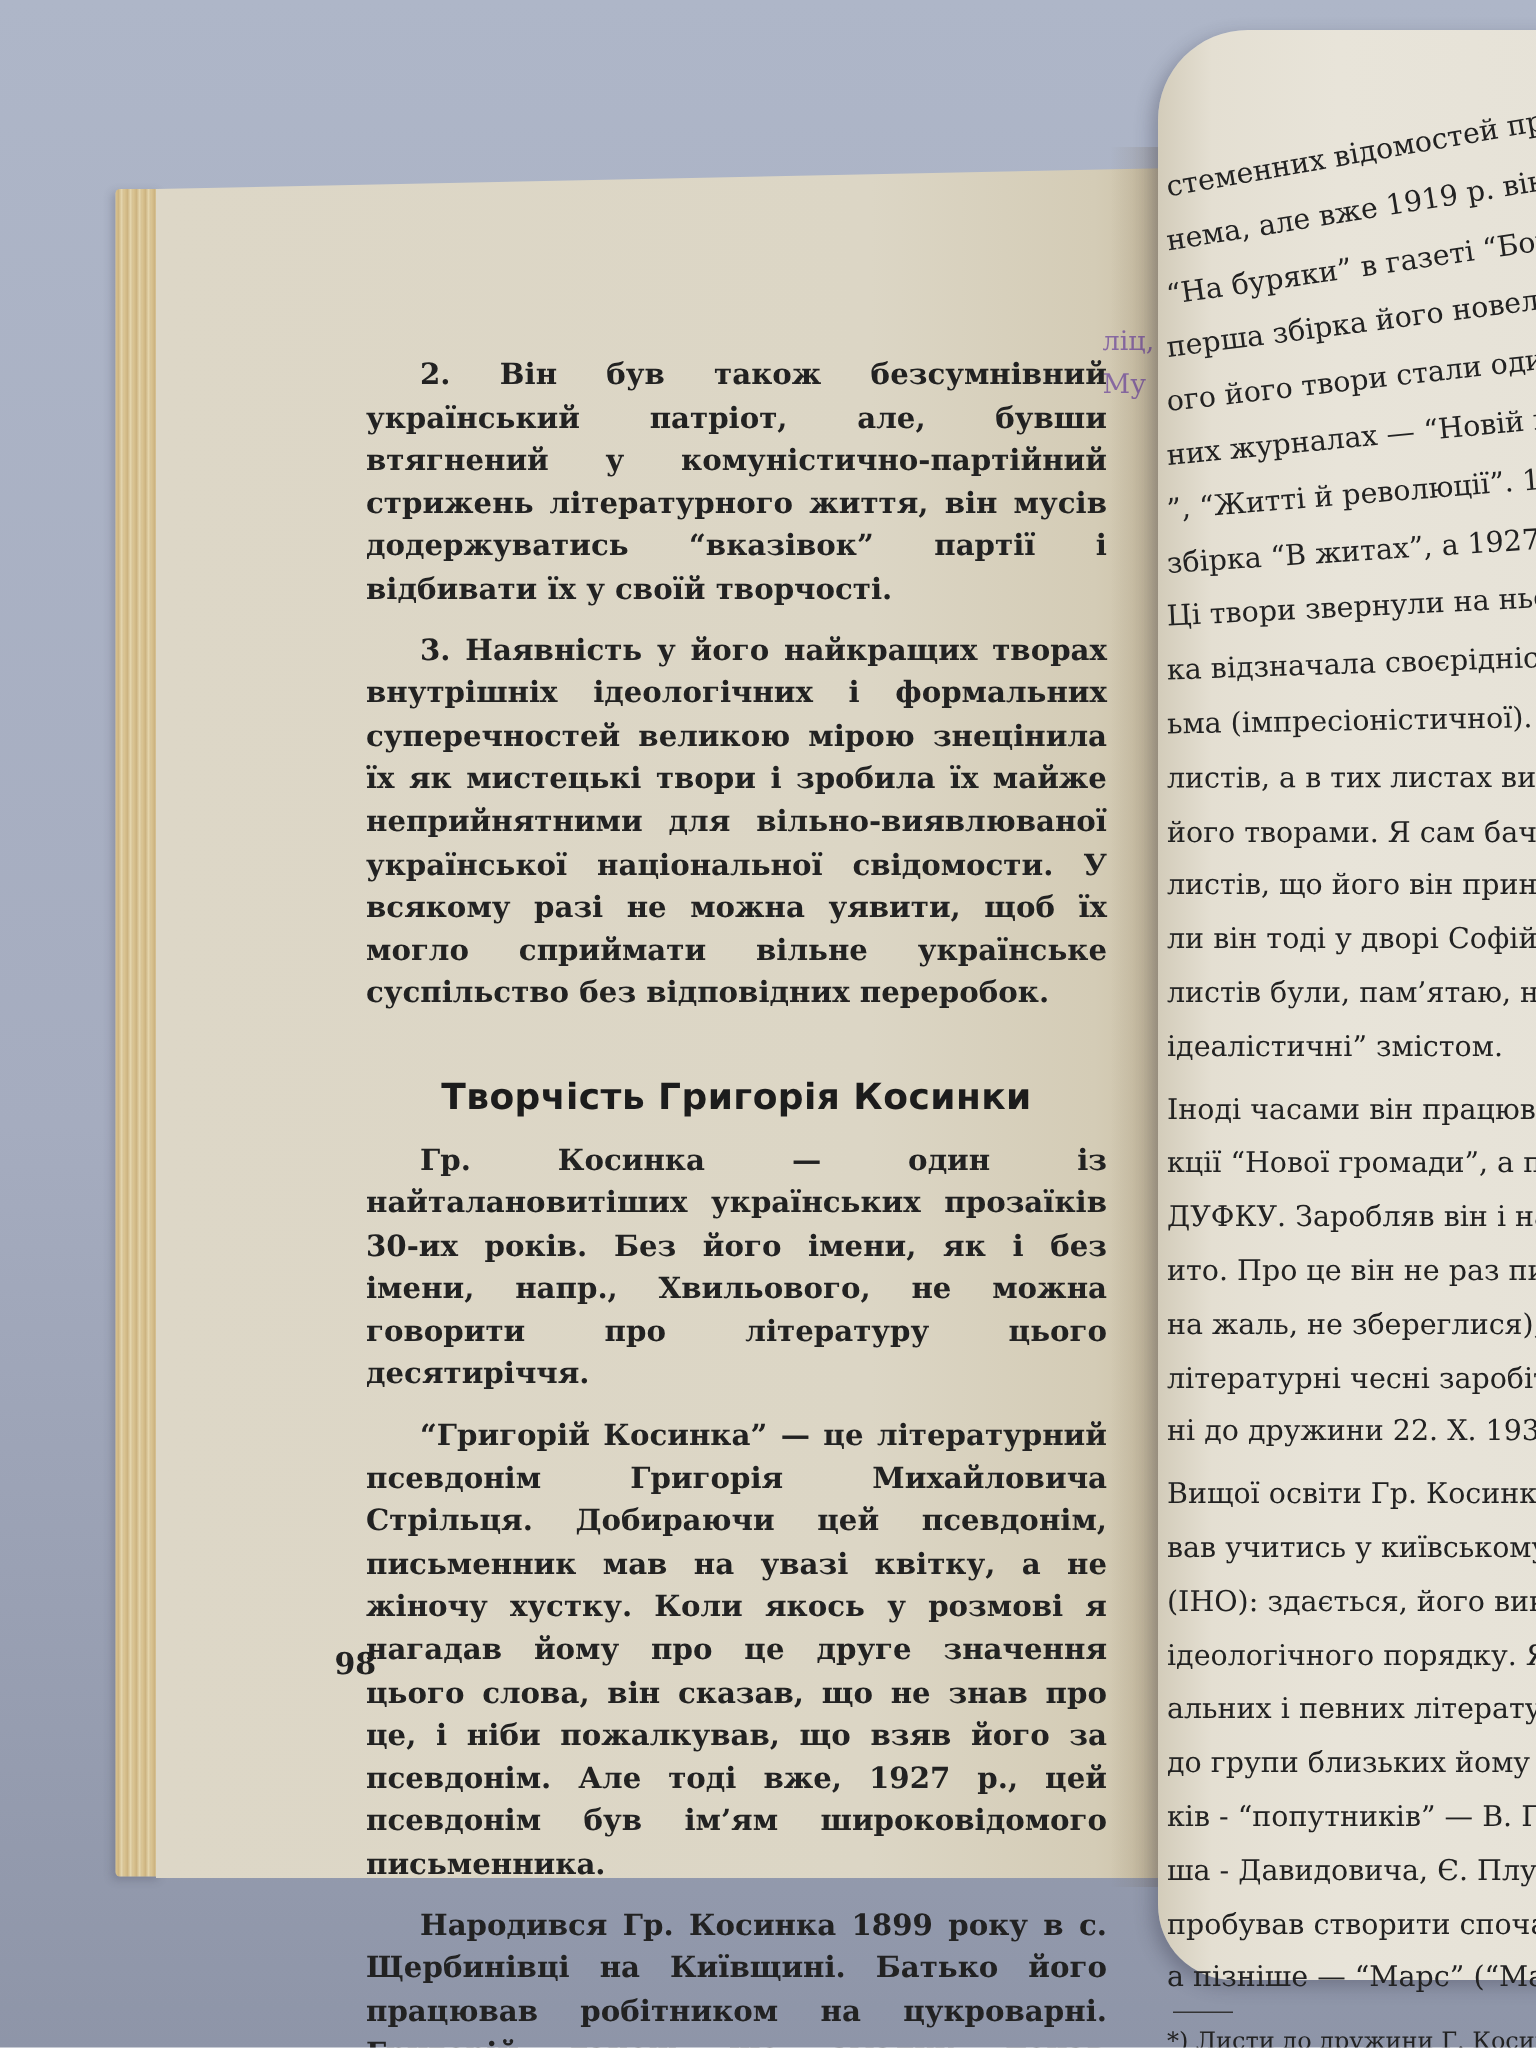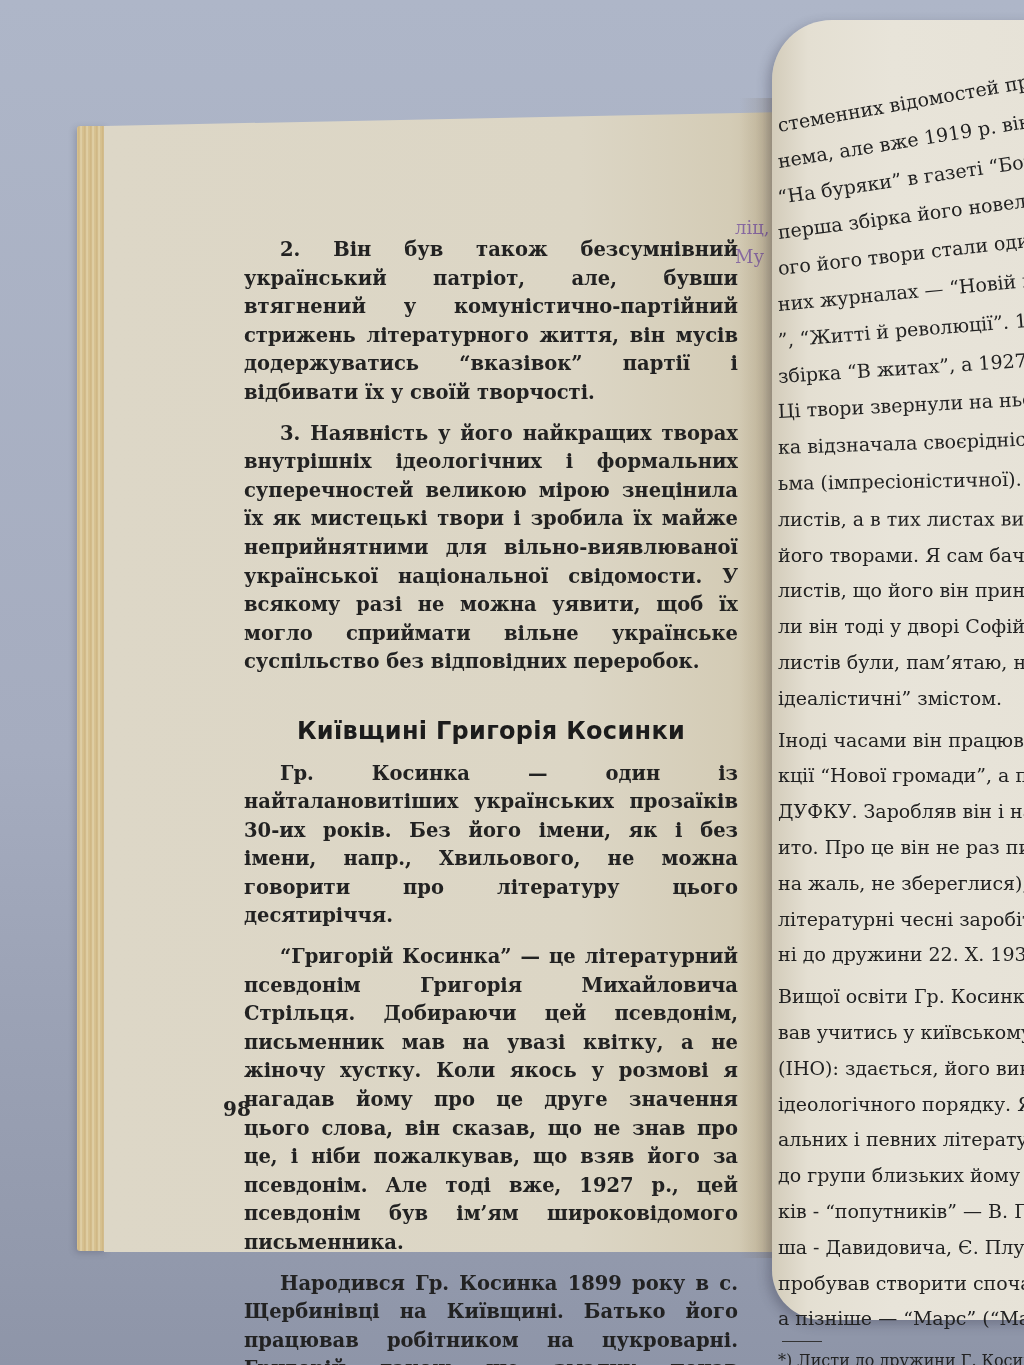--- a/index.html
+++ b/index.html
@@ -71,21 +71,21 @@
   <div class="gutter-shadow"></div>
 
   <div class="bleed">
     <div>ліц,</div>
     <div>Му</div>
   </div>
 
   <div class="text-block">
     <p>2. Він був також безсумнівний український патріот, але, бувши втягнений у комуністично-партійний стрижень літературного життя, він мусів додержуватись “вказівок” партії і відбивати їх у своїй творчості.</p>
     <p>3. Наявність у його найкращих творах внутрішніх ідеологічних і формальних суперечностей великою мірою знецінила їх як мистецькі твори і зробила їх майже неприйнятними для вільно-виявлюваної української національної свідомости. У всякому разі не можна уявити, щоб їх могло сприймати вільне українське суспільство без відповідних переробок.</p>
-    <div class="section-title">Київщині Григорія Косинки</div>
+    <div class="section-title">Творчість Григорія Косинки</div>
     <p>Гр. Косинка — один із найталановитіших українських прозаїків 30-их років. Без його імени, як і без імени, напр., Хвильового, не можна говорити про літературу цього десятиріччя.</p>
     <p>“Григорій Косинка” — це літературний псевдонім Григорія Михайловича Стрільця. Добираючи цей псевдонім, письменник мав на увазі квітку, а не жіночу хустку. Коли якось у розмові я нагадав йому про це друге значення цього слова, він сказав, що не знав про це, і ніби пожалкував, що взяв його за псевдонім. Але тоді вже, 1927 р., цей псевдонім був ім’ям широковідомого письменника.</p>
     <p>Народився Гр. Косинка 1899 року в с. Щербинівці на Київщині. Батько його працював робітником на цукроварні. Григорій також ще змалку почав наймитувати — в економії на політті буряків тощо. Опинившись пізніше в Києві, він і тут перепробував багато різних “професій” — чистив взуття, був двірником, аж поки не влаштувався реєстратором у повітовому земстві. Разом з тим учився, відвідуючи т. зв. гімназіяльні курси. Є глуха звістка про те, що під час революції був у загонах отамана Зеленого.</p>
   </div>
 
   <div class="page-number">98</div>
 
   <div class="right-page"></div>
   <div class="right-text" id="right-text">
       <span class="line" style="transform: rotate(-10deg); transform-origin: 0px 50%;">стеменних відомостей про те, як</span>

